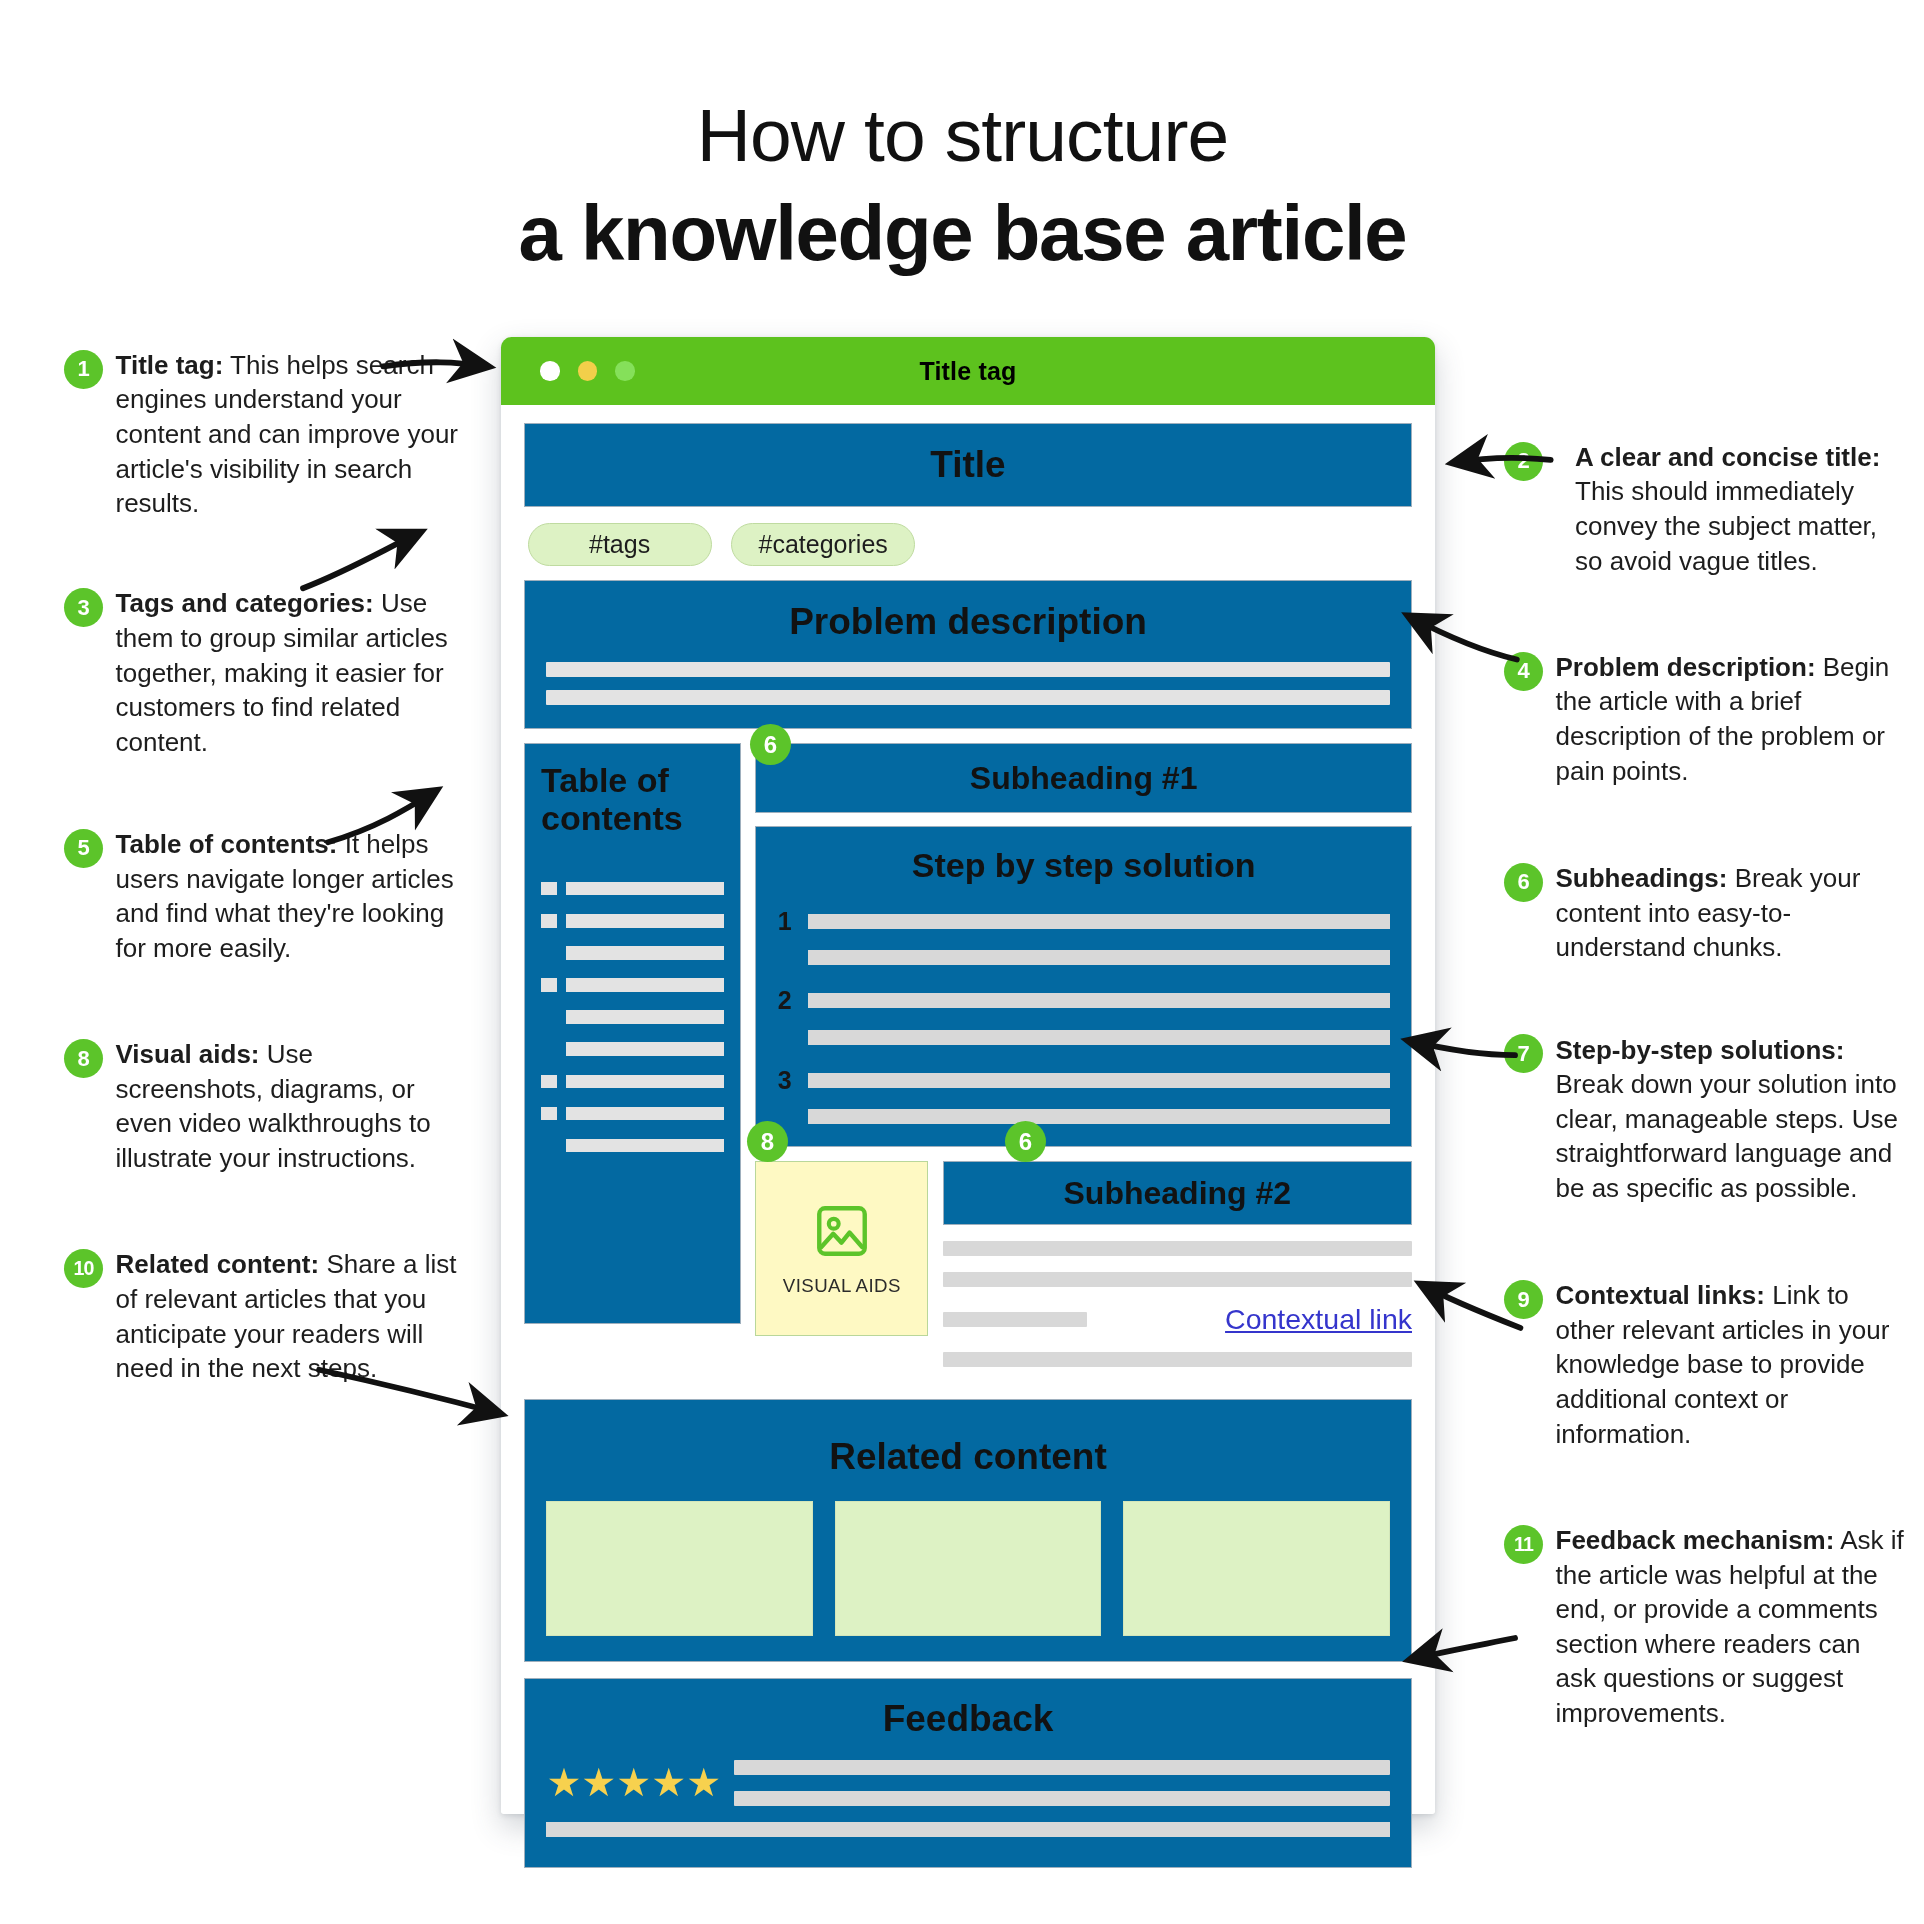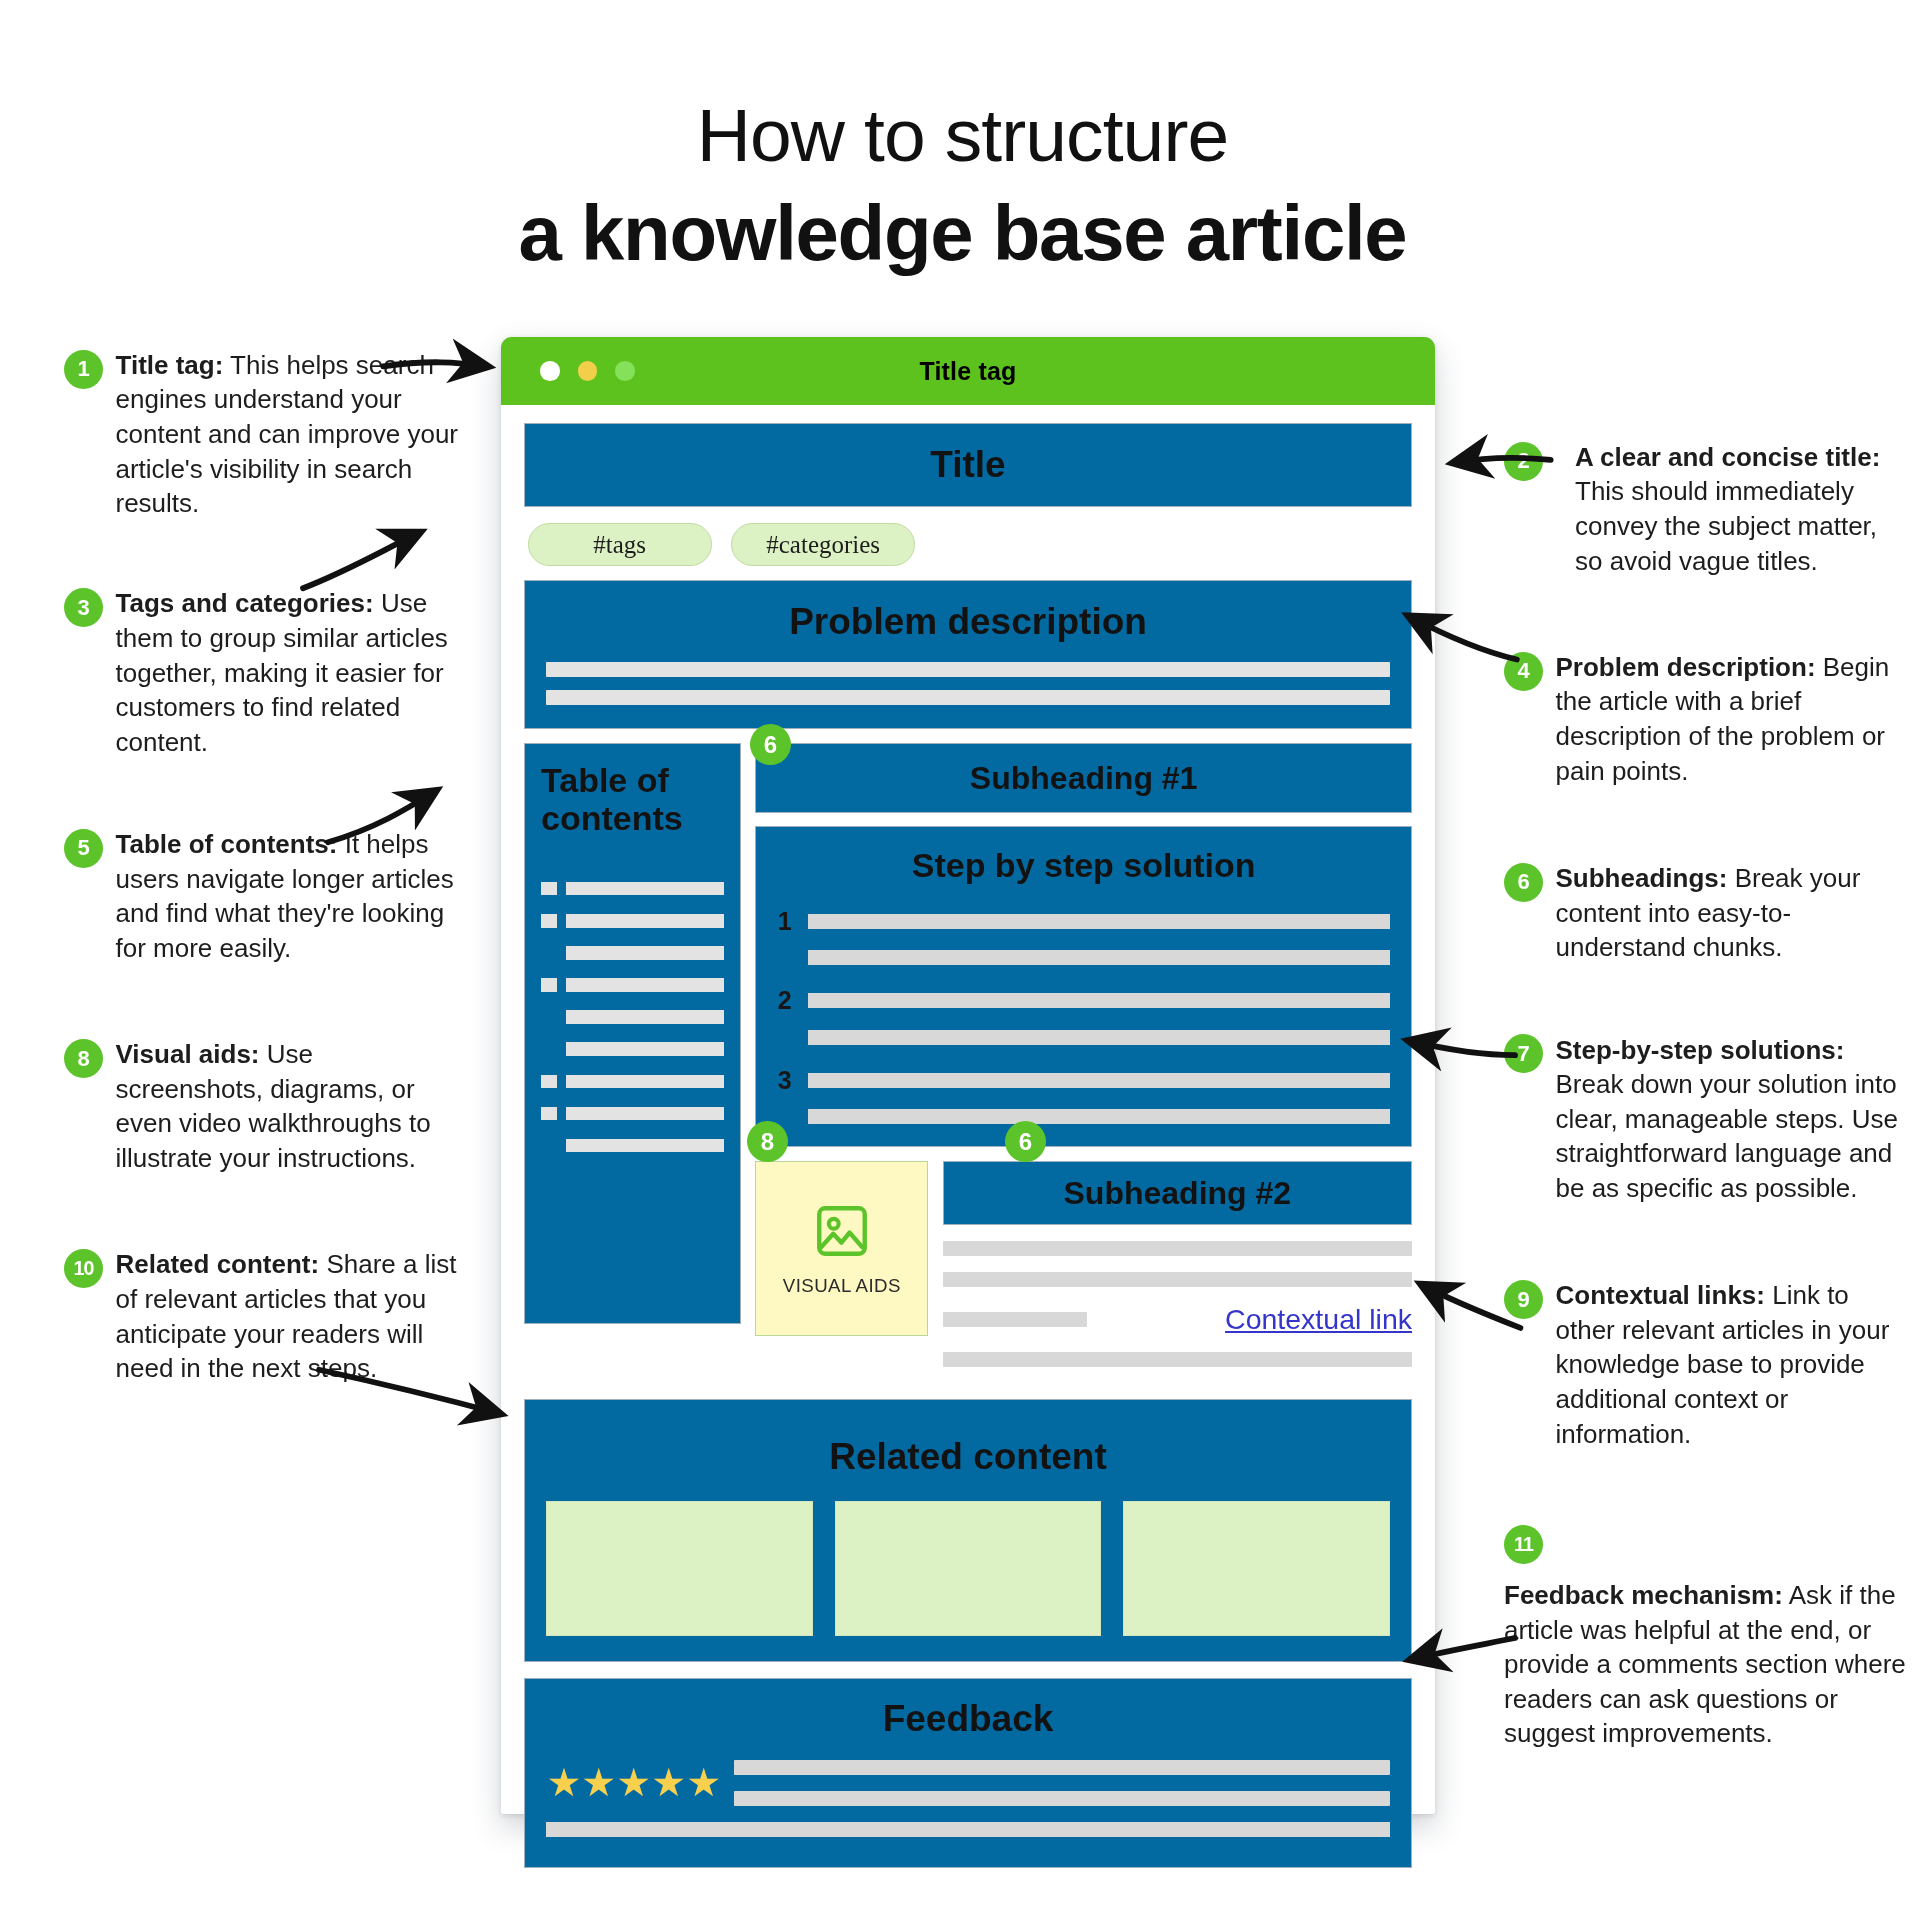--- a/index.html
+++ b/index.html
@@ -78,21 +78,21 @@
   .title-box {
     height: 84px; display: flex; align-items: center; justify-content: center;
     font-size: 37px; font-weight: 700; color: #121212;
   }
 
   .chips { display: flex; gap: 19.6px; margin: 16px 0 14.3px 3.6px; }
   .chip {
     background: #ddf2c4; border: 1.8px solid #bfdba0; border-radius: 890px;
     height: 43px; min-width: 184px; padding: 0 23px;
     display: flex; align-items: center; justify-content: center;
-    font-size: 25px; color: #1d1d1d; font-family: Liberation Serif, serif;
+    font-size: 25px; color: #1d1d1d;
   }
 
   .prob-box { padding: 19.6px 21.4px 23px 21.4px; }
   .sec-title {
     text-align: center; font-size: 37px; font-weight: 700; color: #121212;
   }
   .lines { margin-top: 19.6px; }
   .ln { height: 15px; background: #e3e3e3; border-radius: 0.9px; margin-bottom: 12.5px; }
   .ln:last-child { margin-bottom: 0; }
 
@@ -220,21 +220,21 @@
         <div class="ann-text"><span class="lead">Subheadings:</span><span> Break your content into easy-to-understand chunks.</span></div>
       </div>
       <div class="ann" style="margin-top: 66px;">
         <div class="badge">7</div>
         <div class="ann-text"><span class="lead">Step-by-step solutions:</span><span> Break down your solution into clear, manageable steps. Use straightforward language and be as specific as possible.</span></div>
       </div>
       <div class="ann" style="margin-top: 71px;">
         <div class="badge">9</div>
         <div class="ann-text"><span class="lead">Contextual links:</span><span> Link to other relevant articles in your knowledge base to provide additional context or information.</span></div>
       </div>
-      <div class="ann" style="margin-top: 70px; flex-direction: column;">
+      <div class="ann" style="margin-top: 70px;">
         <div class="badge wide">11</div>
         <div class="ann-text"><span class="lead">Feedback mechanism:</span><span> Ask if the article was helpful at the end, or provide a comments section where readers can ask questions or suggest improvements.</span></div>
       </div>
     </div>
 
   <div class="mockup">
 
     <div class="titlebar">
       <div class="dots">
         <span class="dot d1"></span>

